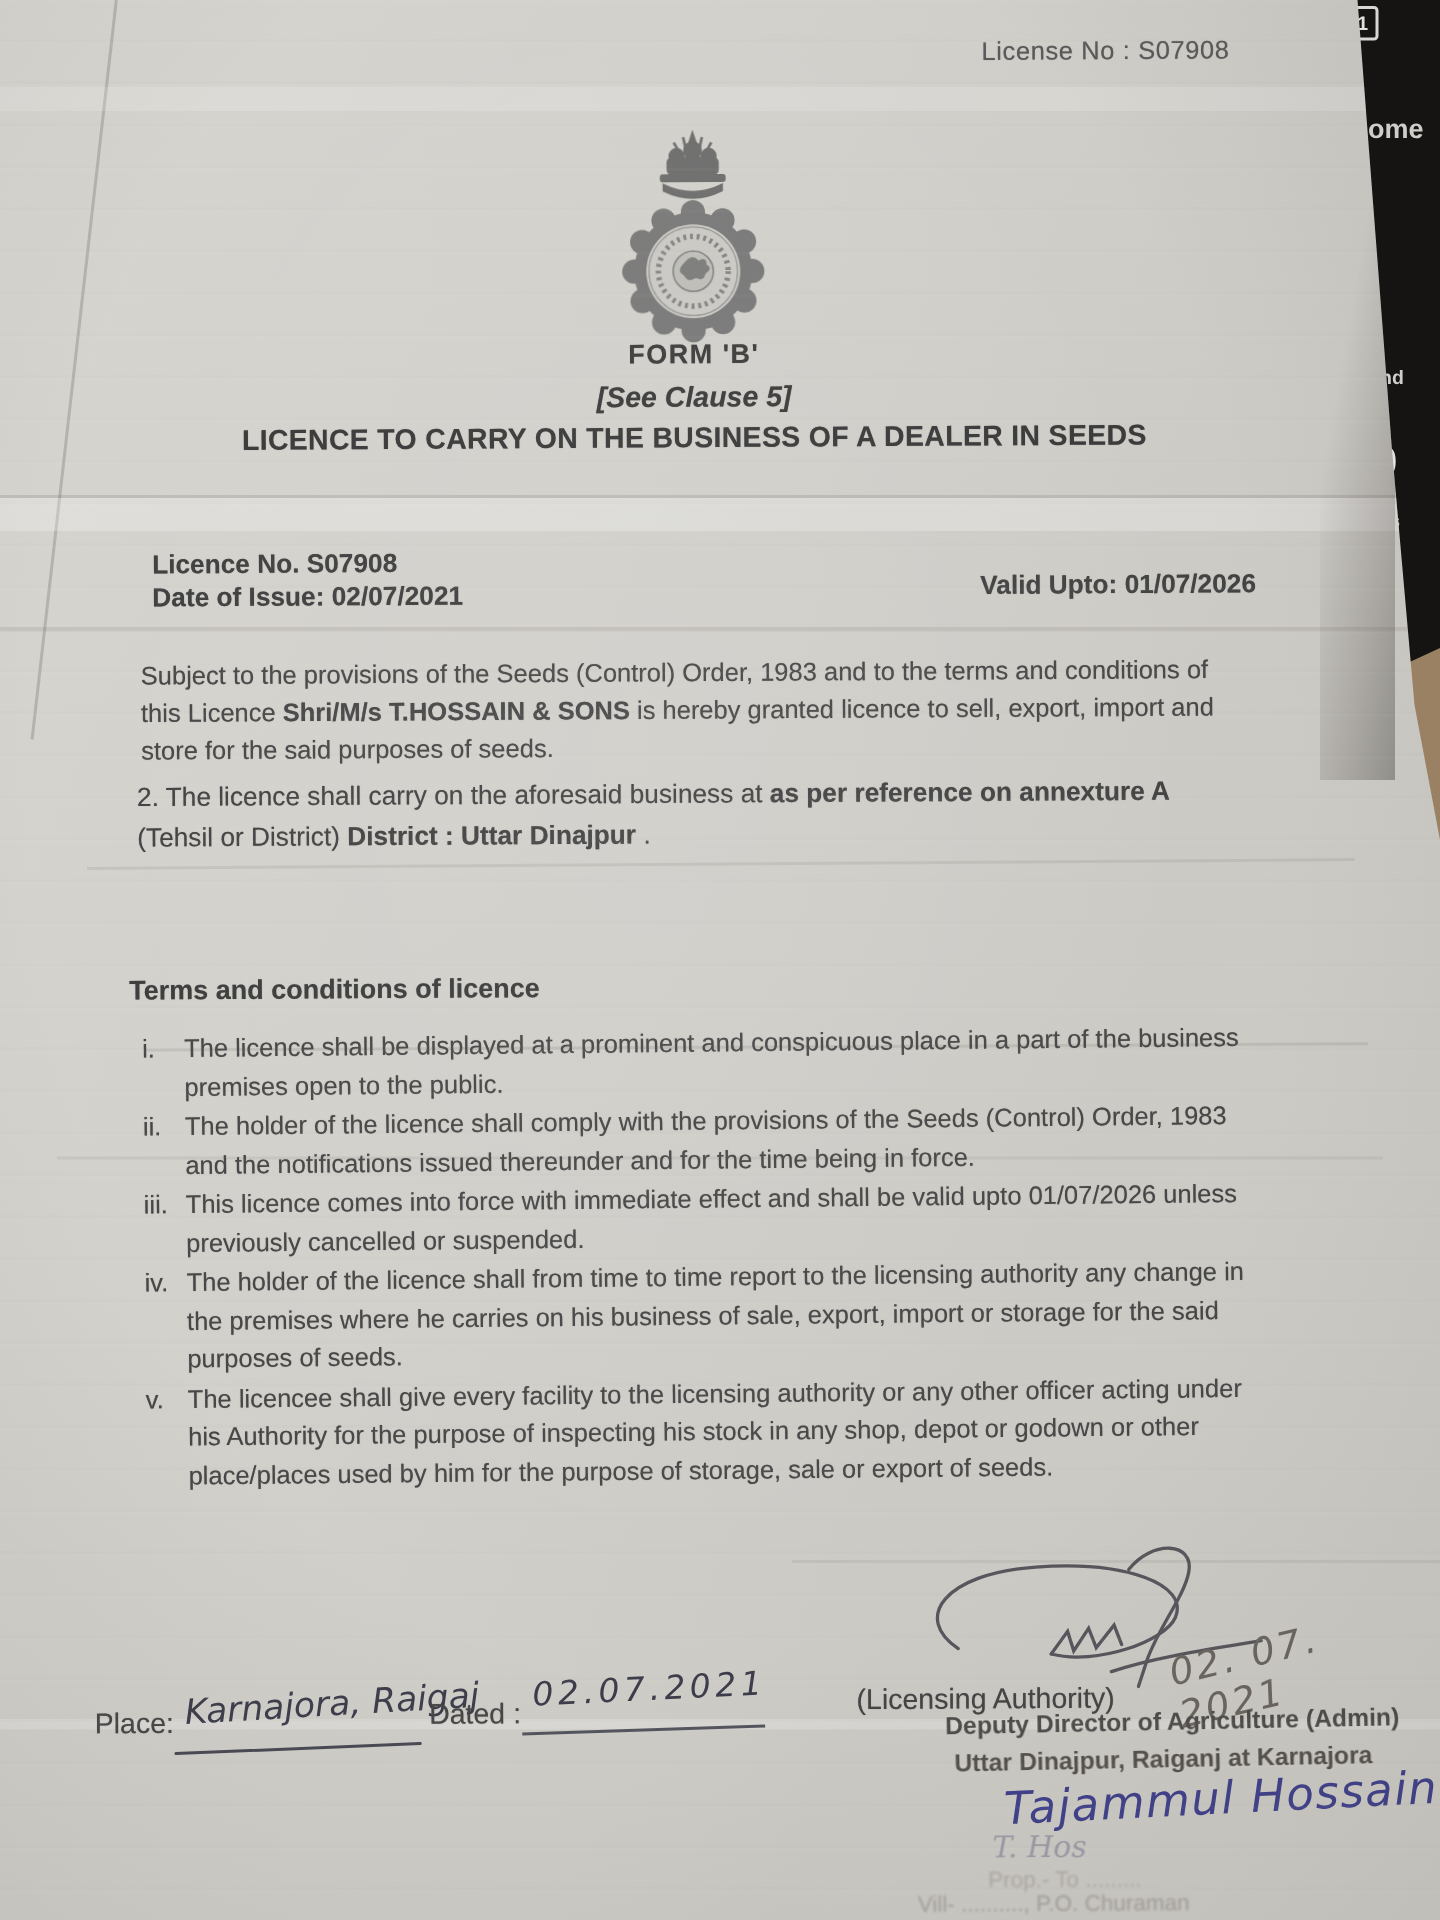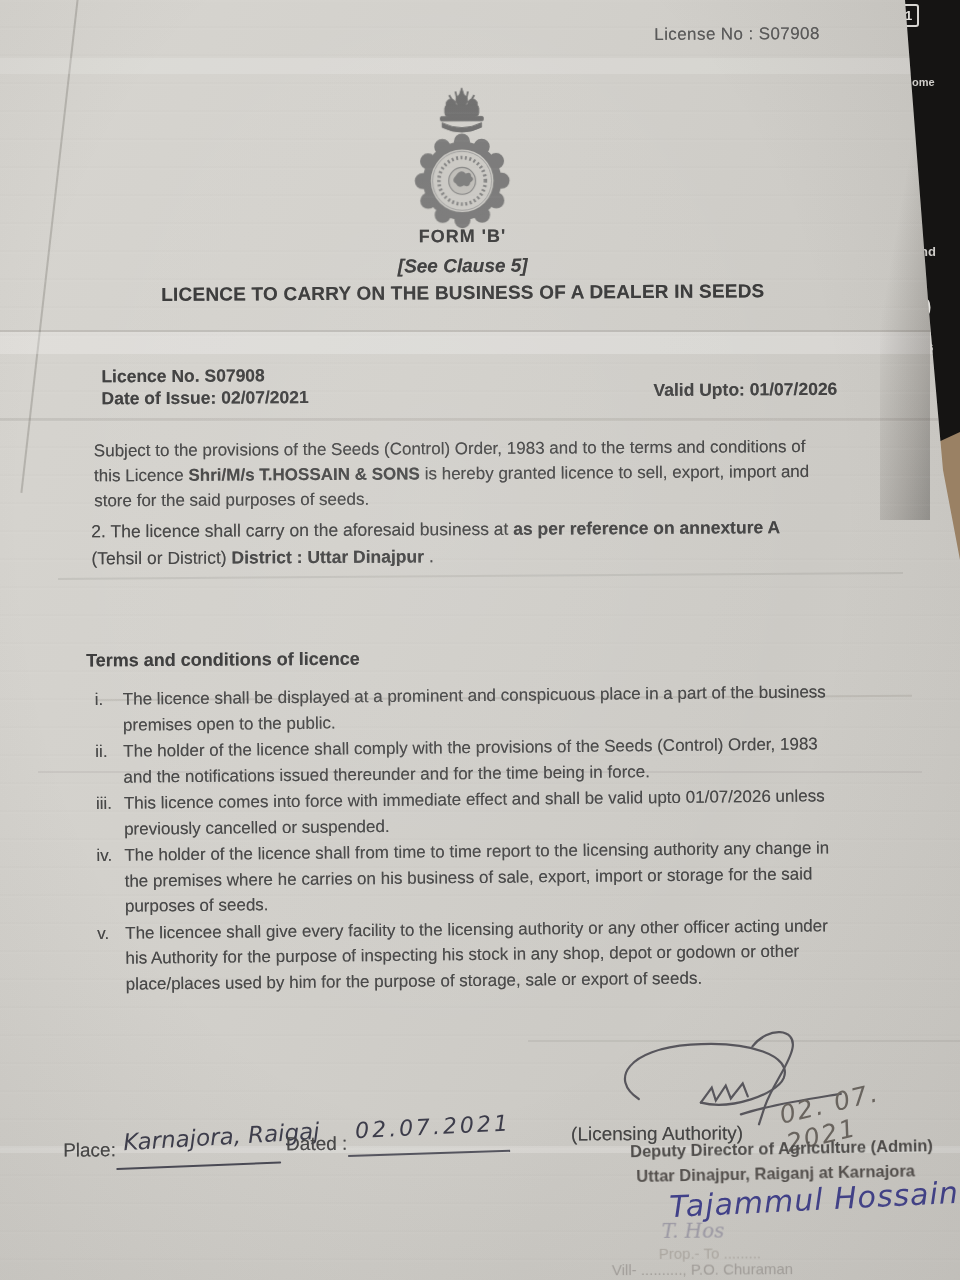--- a/index.html
+++ b/index.html
@@ -78,21 +78,21 @@
   #faint-line1{position:absolute;left:655px;top:1246px;font-size:15px;color:#a9a49d;opacity:.8;filter:blur(.7px);}
   #faint-line2{position:absolute;left:608px;top:1262px;font-size:15px;color:#9e9a96;opacity:.85;filter:blur(.6px);}
 </style>
 </head>
 <body>
 
 <div id="photo">
 
   <div id="keyboard-strip">
     <div id="key-one-box">1</div>
-    <span class="key-label" style="left:22px;top:76px;font-size:11px;">ome</span>
+    <span class="key-label" style="left:22px;top:76px;font-size:18px;">ome</span>
     <span class="key-label" style="left:30px;top:244px;font-size:13px;">nd</span>
     <span class="key-label" style="left:26px;top:292px;font-size:28px;color:#e6e4e0;">0</span>
     <span class="key-label" style="left:26px;top:340px;font-size:12px;">Ins</span>
   </div>
   <div id="tan-desk"></div>
 
   <div id="paper">
 
     <div class="crease" style="left:77px;top:-4px;width:2px;height:500px;transform:rotate(6.5deg);transform-origin:top left;opacity:.55;"></div>
     <div class="band" style="top:58px;height:16px;background:rgba(255,255,255,.16);"></div>

